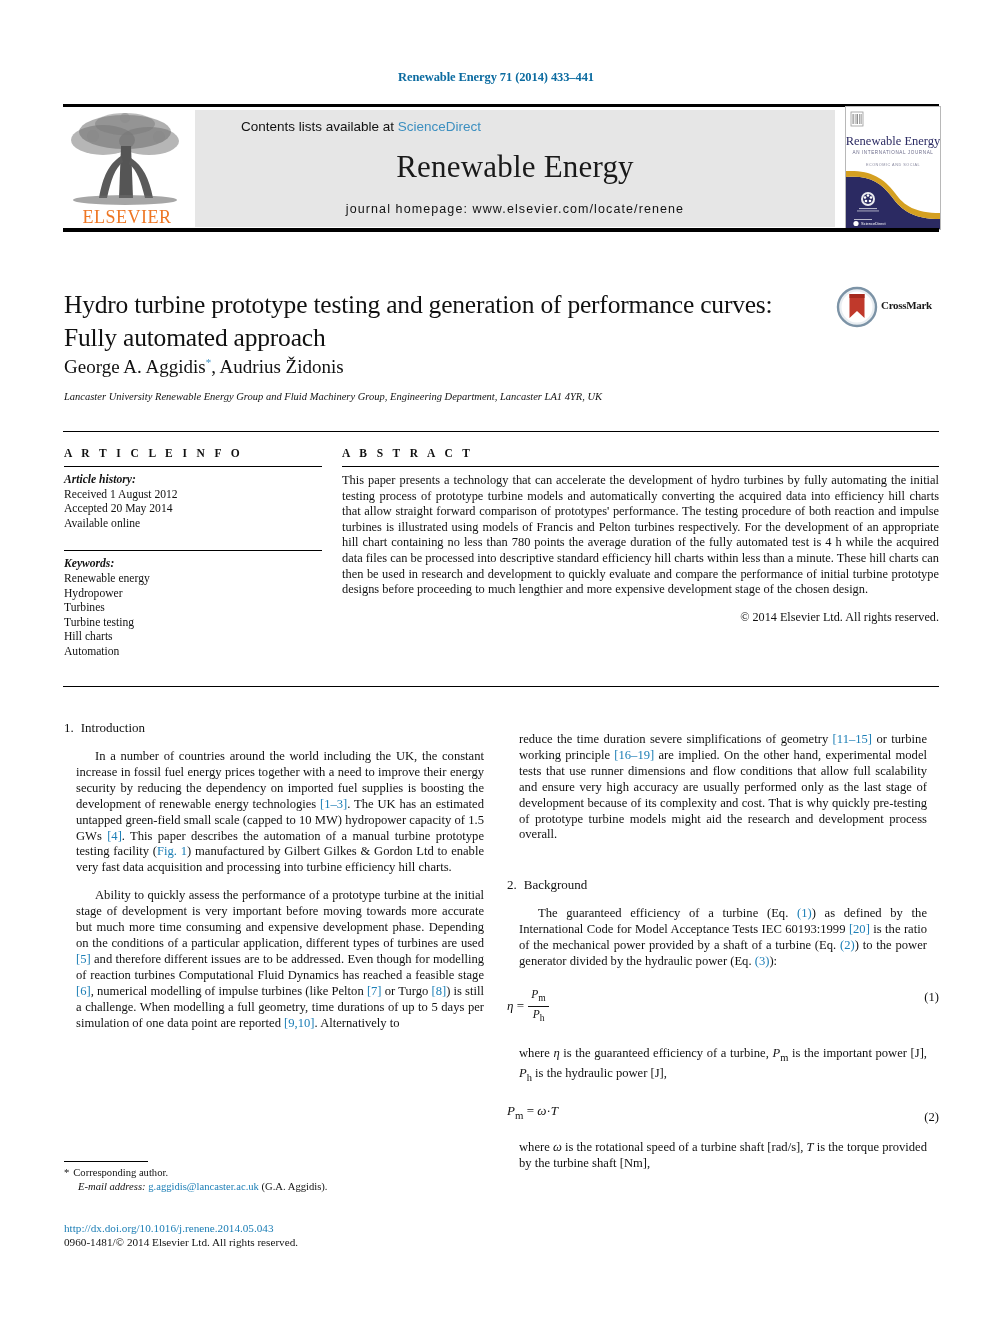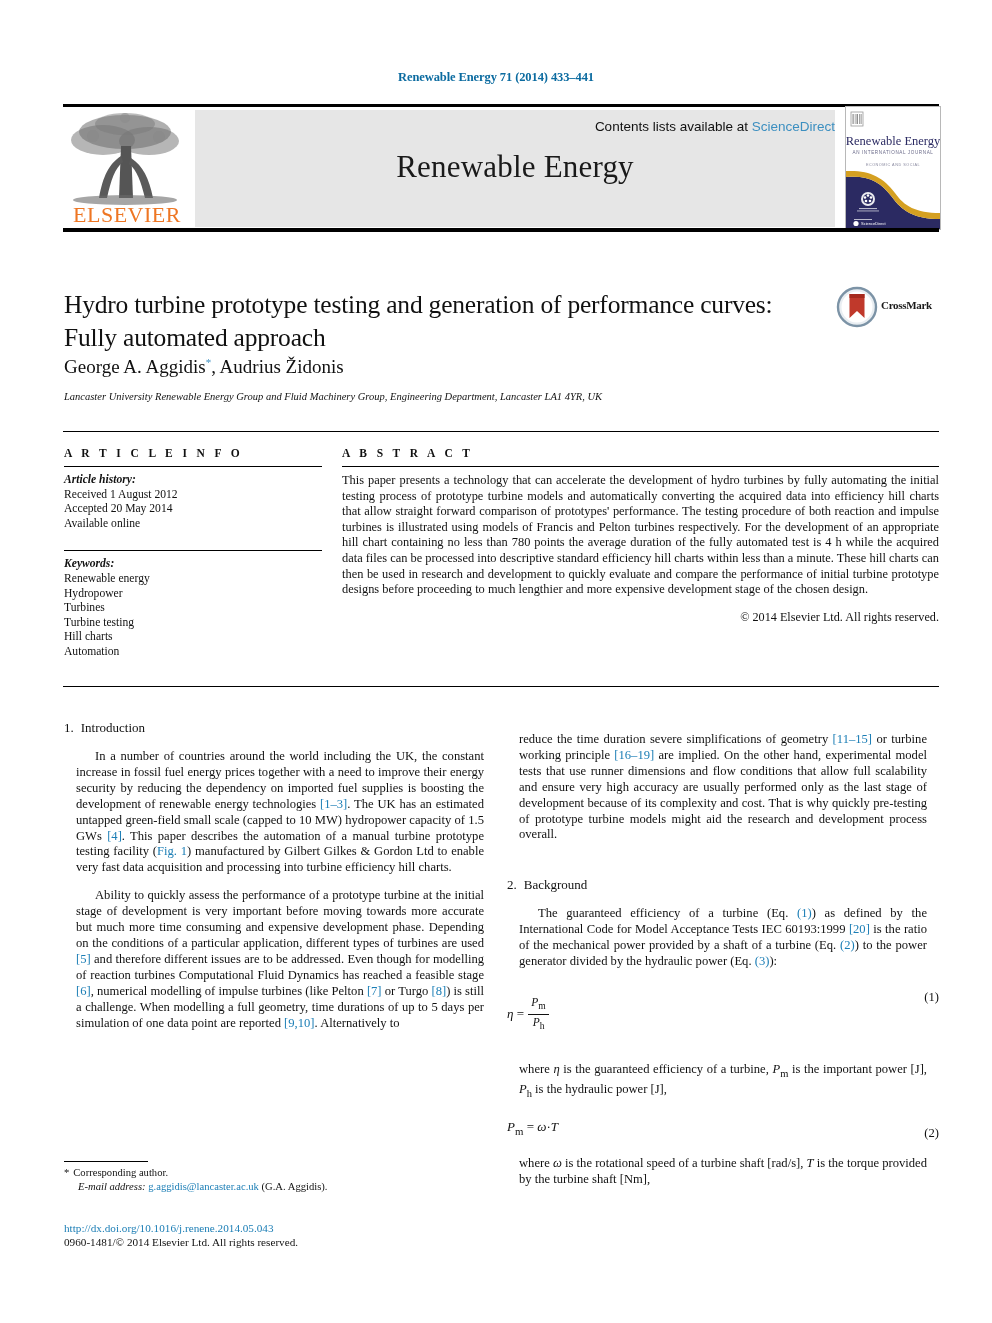--- a/index.html
+++ b/index.html
@@ -63,42 +63,43 @@
     height: 118px;
   }
   .tree-svg { display:block; }
   .elsevier-word {
     position: absolute;
     bottom: 0px;
     left: 2px;
     width: 124px;
     text-align: center;
     font-family: "Liberation Serif", serif;
-    font-size: 22px;
+    font-size: 18px;
     letter-spacing: 0.5px;
     color: #ee7623;
     font-weight: normal;
   }
   .banner {
     position: absolute;
     top: 6px;
     left: 132px;
     width: 640px;
     height: 117px;
     background: #e6e6e6;
   }
   .banner-line1 {
     position: absolute;
     top: 9px;
     left: 0;
     width: 640px;
-    text-align: right;
+    text-align: left;
     font-family: "Liberation Sans", sans-serif;
     font-size: 13.5px;
     color: #111;
+    padding-left: 46px;
   }
   .sd-link { color: #3c8fc0; }
   .banner-title {
     position: absolute;
     top: 39px;
     left: 0;
     width: 640px;
     text-align: center;
     font-family: "Liberation Serif", serif;
     font-size: 31px;
@@ -270,21 +271,21 @@
     position: relative;
     margin: 13px 0 13px 0;
     min-height: 20px;
     text-align: left;
   }
   .eq-num { position: absolute; right: 0; top: 7px; font-size: 12.6px; font-weight: normal; }
   .frac {
     display: inline-block;
     vertical-align: middle;
     text-align: center;
-    margin: 12px 1px;
+    margin: 4px 1px;
   }
   .frac .num-p { display:block; padding: 0 3px; font-size: 11.5px; }
   .frac .den-p { display:block; border-top: 1px solid #111; padding: 0 3px; font-size: 11.5px; }
   .ital { font-style: italic; }
   .eq-body { font-size: 13px; }
 
   
   .footnote-rule {
     position: absolute;
     top: 1161px;
@@ -343,20 +344,21 @@
         </g>
       </svg>
       <div class="elsevier-word">ELSEVIER</div>
     </div>
 
     <div class="banner">
       <div class="banner-line1">
         <span>Contents lists available at </span><span class="sd-link">ScienceDirect</span>
       </div>
       <div class="banner-title">Renewable Energy</div>
+      <div class="banner-line3">journal homepage: www.elsevier.com/locate/renene</div>
     </div>
 
     <div class="cover">
       <svg width="94" height="122" viewBox="0 0 94 122">
         <rect x="0" y="0" width="94" height="122" fill="#ffffff"></rect>
         <rect x="5" y="5" width="12" height="14" fill="#ffffff" stroke="#9a9a9a" stroke-width="0.8"></rect>
         <g fill="#8f8f8f">
           <rect x="6.5" y="7" width="1.2" height="10"></rect>
           <rect x="8.8" y="7" width="0.7" height="10"></rect>
           <rect x="10.5" y="7" width="1.5" height="10"></rect>

